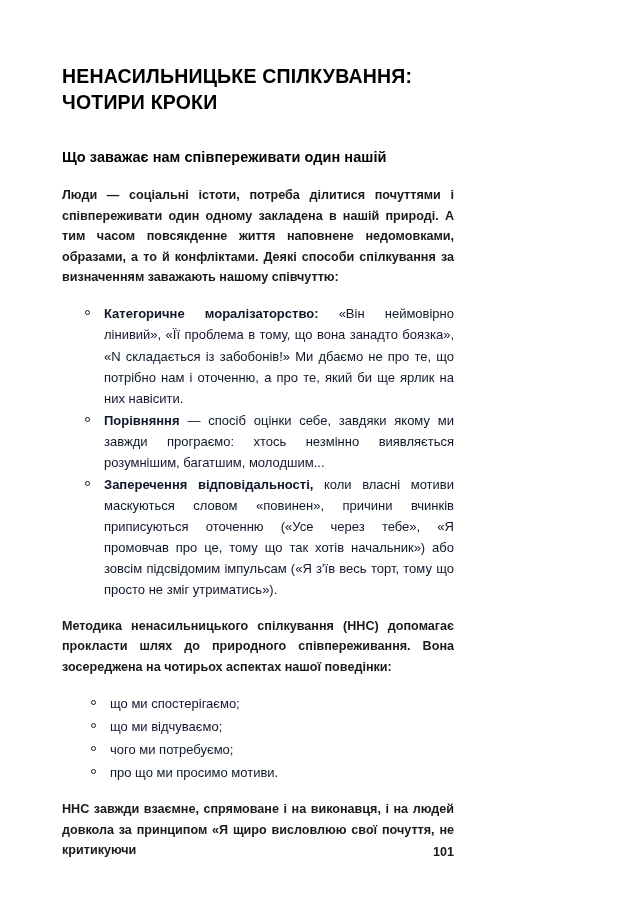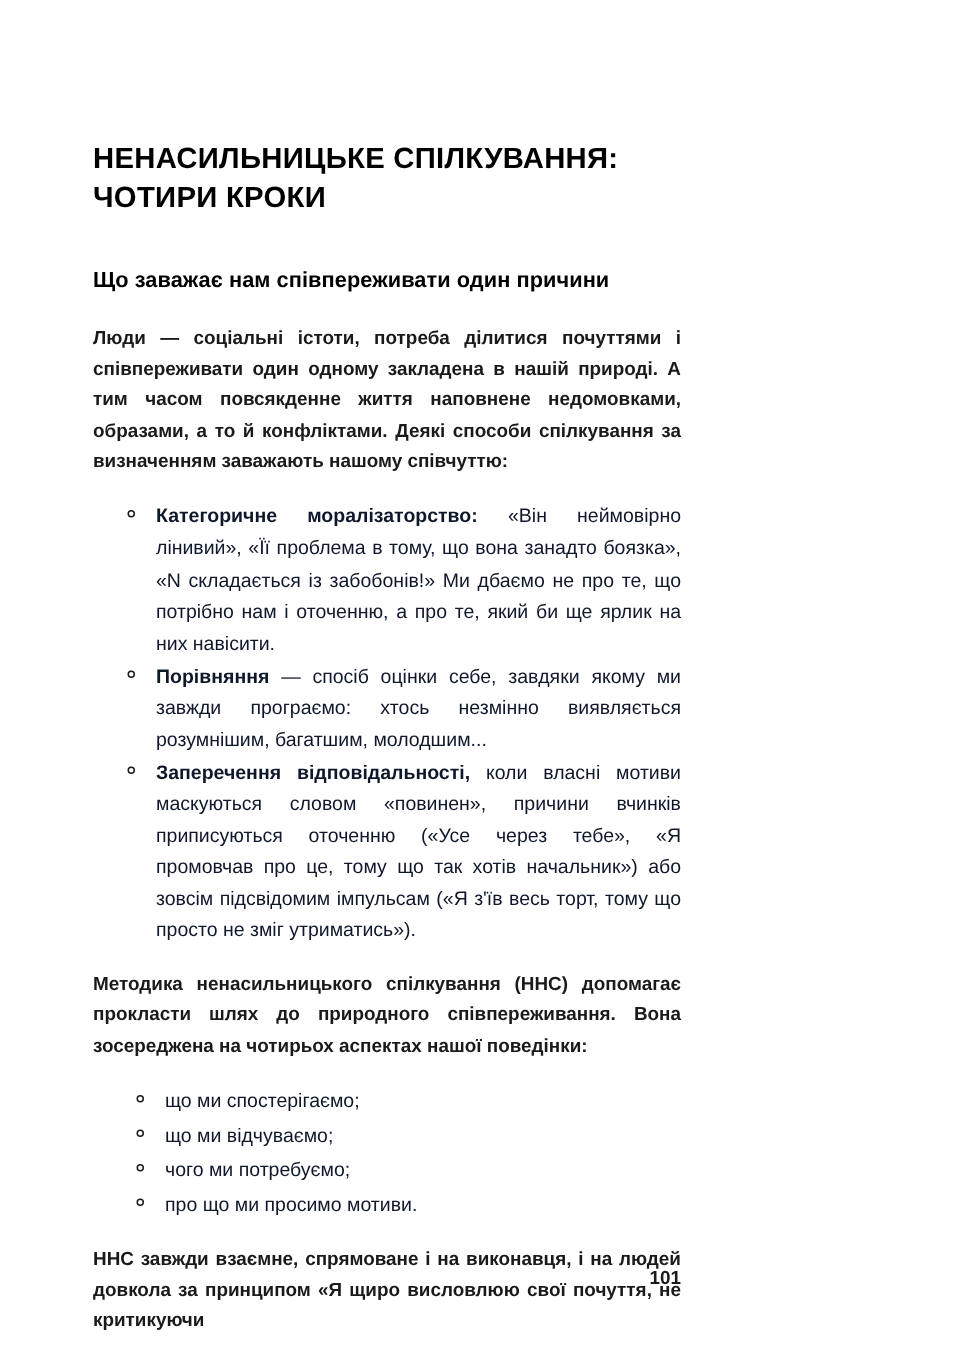--- a/index.html
+++ b/index.html
@@ -12,21 +12,21 @@
     background: #ffffff;
     font-family: "Liberation Sans", sans-serif;
     color: #1a1a1a;
     overflow: hidden;
   }
   .page {
     position: relative;
     width: 516px;
     height: 900px;
     box-sizing: border-box;
-    padding: 94px 62px 40px 62px;
+    padding: 64px 62px 40px 62px;
   }
   .chapter-title {
     font-size: 19.5px;
     font-weight: bold;
     line-height: 1.32;
     letter-spacing: 0.2px;
     margin: 0 0 34px 0;
     color: #000000;
   }
   .chapter-title .line {
@@ -95,21 +95,21 @@
 </head>
 <body>
 
 <div class="page">
 
   <h1 class="chapter-title">
     <span class="line">НЕНАСИЛЬНИЦЬКЕ СПІЛКУВАННЯ:</span>
     <span class="line">ЧОТИРИ КРОКИ</span>
   </h1>
 
-  <h2 class="section-heading">Що заважає нам співпереживати один причини</h2>
+  <h2 class="section-heading">Що заважає нам співпереживати один нашій</h2>
 
   <p class="body">Люди — соціальні істоти, потреба ділитися почуттями і співпереживати один одному закладена в нашій природі. А тим часом повсякденне життя наповнене недомовками, образами, а то й конфліктами. Деякі способи спілкування за визначенням заважають нашому співчуттю:</p>
 
   <ul class="bullets">
     <li><span class="term">Категоричне моралізаторство:</span><span> «Він неймовірно лінивий», «Її проблема в тому, що вона занадто боязка», «N складається із забобонів!» Ми дбаємо не про те, що потрібно нам і оточенню, а про те, який би ще ярлик на них навісити.</span></li>
     <li><span class="term">Порівняння</span><span> — спосіб оцінки себе, завдяки якому ми завжди програємо: хтось незмінно виявляється розумнішим, багатшим, молодшим...</span></li>
     <li><span class="term">Заперечення відповідальності,</span><span> коли власні мотиви маскуються словом «повинен», причини вчинків приписуються оточенню («Усе через тебе», «Я промовчав про це, тому що так хотів начальник») або зовсім підсвідомим імпульсам («Я з'їв весь торт, тому що просто не зміг утриматись»).</span></li>
   </ul>
 
   <p class="body">Методика ненасильницького спілкування (ННС) допомагає прокласти шлях до природного співпереживання. Вона зосереджена на чотирьох аспектах нашої поведінки:</p>

